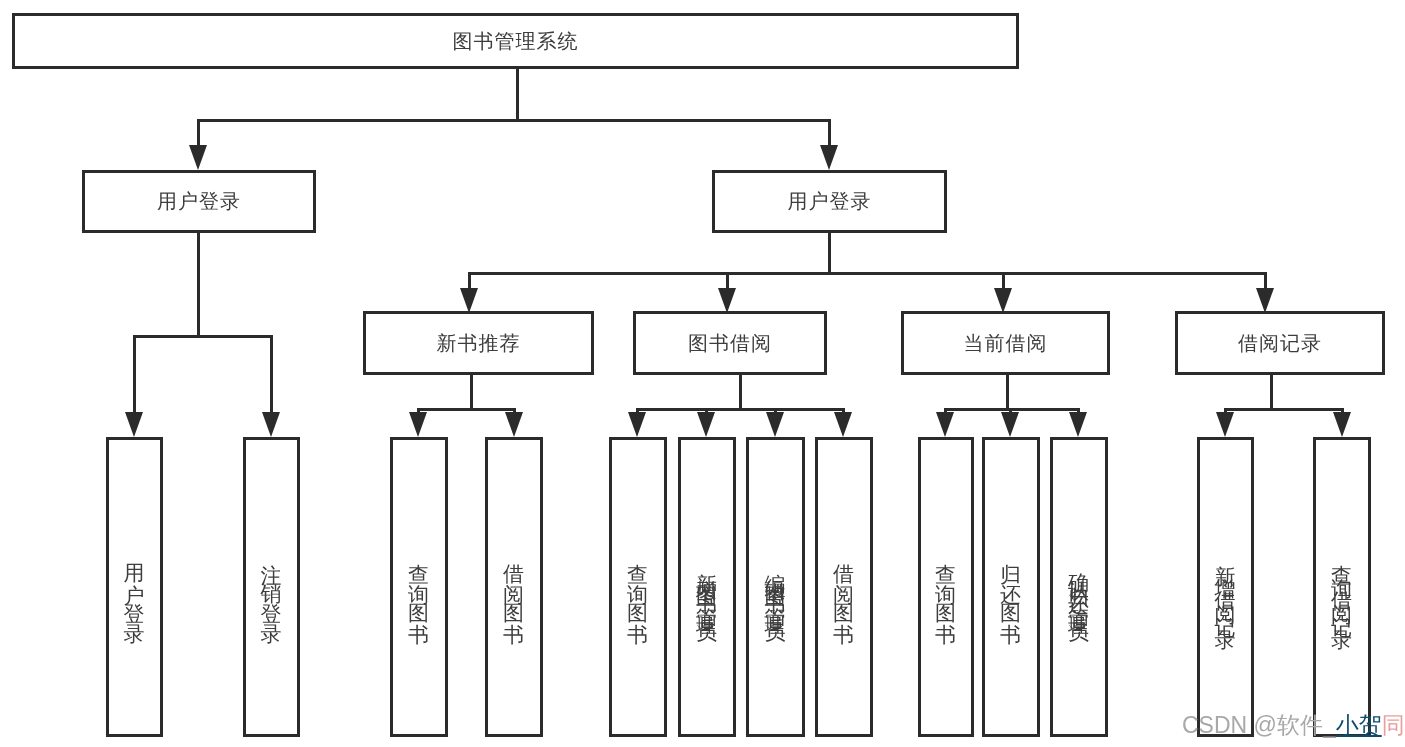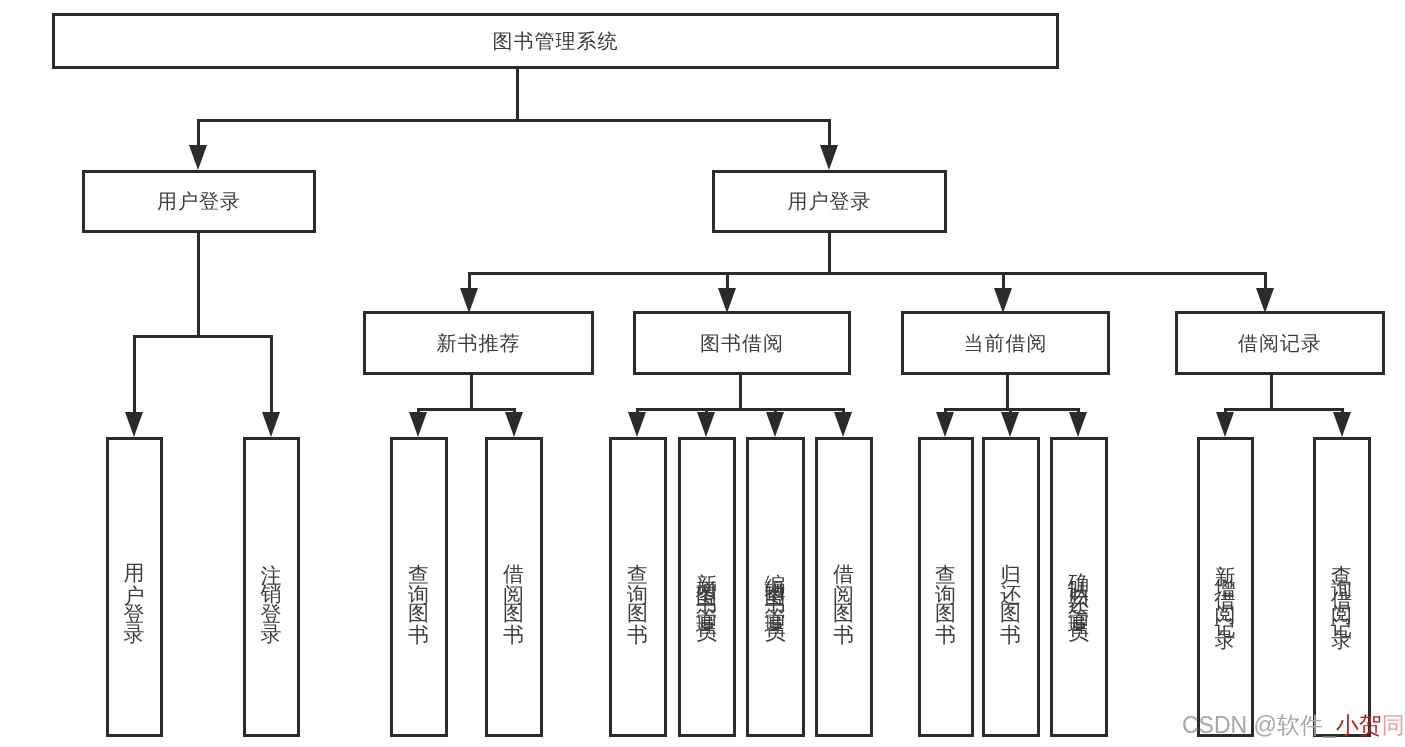--- a/index.html
+++ b/index.html
@@ -15,21 +15,21 @@
       font-size:20px;color:#3d3d3d;letter-spacing:1px;white-space:nowrap;}
   
   .bv{position:absolute;background:#fff;border:3px solid #2b2b2b;display:flex;align-items:center;justify-content:center;}
   .bv span{writing-mode:vertical-rl;text-orientation:mixed;font-size:21px;color:#3d3d3d;line-height:1;}
   .v4{letter-spacing:20px;}
   .v6{letter-spacing:13px;}
   .v9{letter-spacing:7px;}
   
   .watermark{position:absolute;top:710px;left:1182px;font-size:23px;white-space:nowrap;letter-spacing:0px;}
   .wm-gray{color:#a8a8a8;text-align:center;}
-  .wm-mid{color:#b91c1c;}
+  .wm-mid{color:#0c4a6e;text-decoration:underline;}
   .wm-pink{color:#ea9f9f;}
 </style>
 </head>
 <body>
 
 <div class="canvas">
 
   <div class="vl" style="left:516px;top:68px;height:53px;"></div>
   <div class="hl" style="left:197px;top:119px;width:634px;"></div>
   <div class="vl" style="left:197px;top:119px;height:29px;"></div>
@@ -82,35 +82,35 @@
   <div class="vl" style="left:1077px;top:408px;height:9px;"></div>
   <div class="ah" style="left:1069px;top:412px;"></div>
 
   <div class="vl" style="left:1270px;top:374px;height:37px;"></div>
   <div class="hl" style="left:1224px;top:408px;width:120px;"></div>
   <div class="vl" style="left:1224px;top:408px;height:9px;"></div>
   <div class="ah" style="left:1216px;top:412px;"></div>
   <div class="vl" style="left:1341px;top:408px;height:9px;"></div>
   <div class="ah" style="left:1333px;top:412px;"></div>
 
-  <div class="bh" style="left:12px;top:13px;width:1007px;height:56px;margin-left:40px;">
+  <div class="bh" style="left:12px;top:13px;width:1007px;height:56px;">
     <span>图书管理系统</span>
   </div>
 
   <div class="bh" style="left:82px;top:170px;width:234px;height:63px;">
     <span>用户登录</span>
   </div>
   <div class="bh" style="left:712px;top:170px;width:235px;height:63px;">
     <span>用户登录</span>
   </div>
 
   <div class="bh" style="left:363px;top:311px;width:231px;height:64px;">
     <span>新书推荐</span>
   </div>
-  <div class="bh" style="left:633px;top:311px;width:218px;height:64px;">
+  <div class="bh" style="left:633px;top:311px;width:194px;height:64px;">
     <span>图书借阅</span>
   </div>
   <div class="bh" style="left:1175px;top:311px;width:210px;height:64px;">
     <span>借阅记录</span>
   </div>
   <div class="bh" style="left:901px;top:311px;width:209px;height:64px;">
     <span>当前借阅</span>
   </div>
 
   <div class="bv" style="left:106px;top:437px;width:57px;height:300px;">

